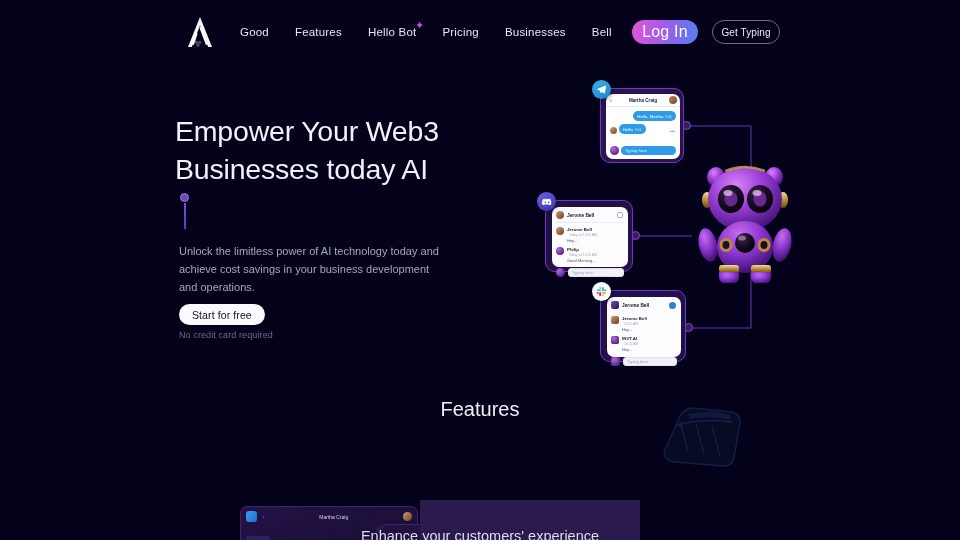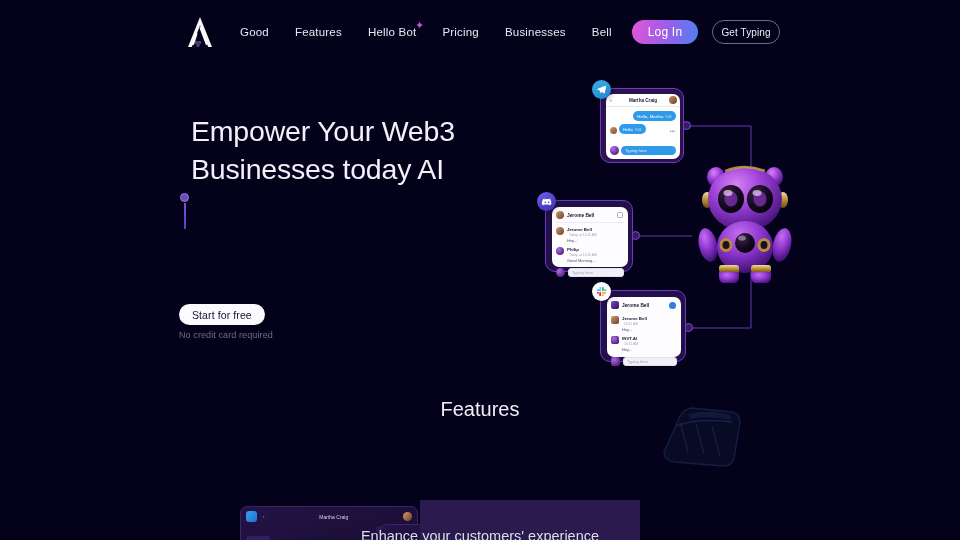--- a/index.html
+++ b/index.html
@@ -35,32 +35,32 @@
     position: absolute; top: -6px; right: -8px;
     color: #c94fe8; font-size: 11px; line-height: 1;
   }
   .nav-actions {
     position: absolute; right: 180px; top: 20px;
     display: flex; align-items: center; gap: 14px;
   }
   .btn-login {
     width: 66px; height: 24px; border-radius: 12px; border: none;
     background: linear-gradient(100deg, #e356d8 0%, #a05ce8 48%, #4f7ff0 100%);
-    color: #ffffff; font-size: 12px; font-family: inherit;
+    color: #ffffff; font-size: 16px; font-family: inherit;
     cursor: pointer; letter-spacing: .2px;
   }
   .btn-getstarted {
     width: 68px; height: 24px; border-radius: 12px;
     background: transparent; border: 1px solid #6d6b86;
     color: #eceaf6; font-size: 10px; font-family: inherit;
     cursor: pointer; letter-spacing: .1px;
   }
 
   
-  .hero-left { position: absolute; left: 191px; top: 112px; width: 300px; }
+  .hero-left { position: absolute; left: 175px; top: 112px; width: 300px; }
   .hero-title {
     font-size: 28.5px; line-height: 38px; color: #f2f1fa;
     font-weight: 400; letter-spacing: -.2px;
   }
   .accent-line { position: absolute; left: 180px; top: 193px; width: 12px; height: 36px; }
   .accent-dot {
     position: absolute; left: 0; top: 0; width: 9px; height: 9px;
     border-radius: 50%; background: #6d4bb8; border: 1px solid #9b7ae0;
   }
   .accent-bar {
@@ -286,20 +286,21 @@
   <div class="hero-left">
     <div class="hero-title">Empower Your Web3</div>
     <div class="hero-title">Businesses today AI</div>
   </div>
 
   <div class="accent-line">
     <div class="accent-dot"></div>
     <div class="accent-bar"></div>
   </div>
 
+  <p class="hero-para">Unlock the limitless power of AI technology today and achieve cost savings in your business development and operations.</p>
   <button class="btn-start">Start for free</button>
   <div class="hero-note">No credit card required</div>
 
   <div class="diagram">
 
     <svg class="connectors" width="340" height="300">
       <g stroke="#6b3ac0" stroke-width="1" fill="none" opacity="0.95">
         <path d="M166 56 H231 V150"></path>
         <path d="M115 166 H172"></path>
         <path d="M168 258 H231 V170"></path>

